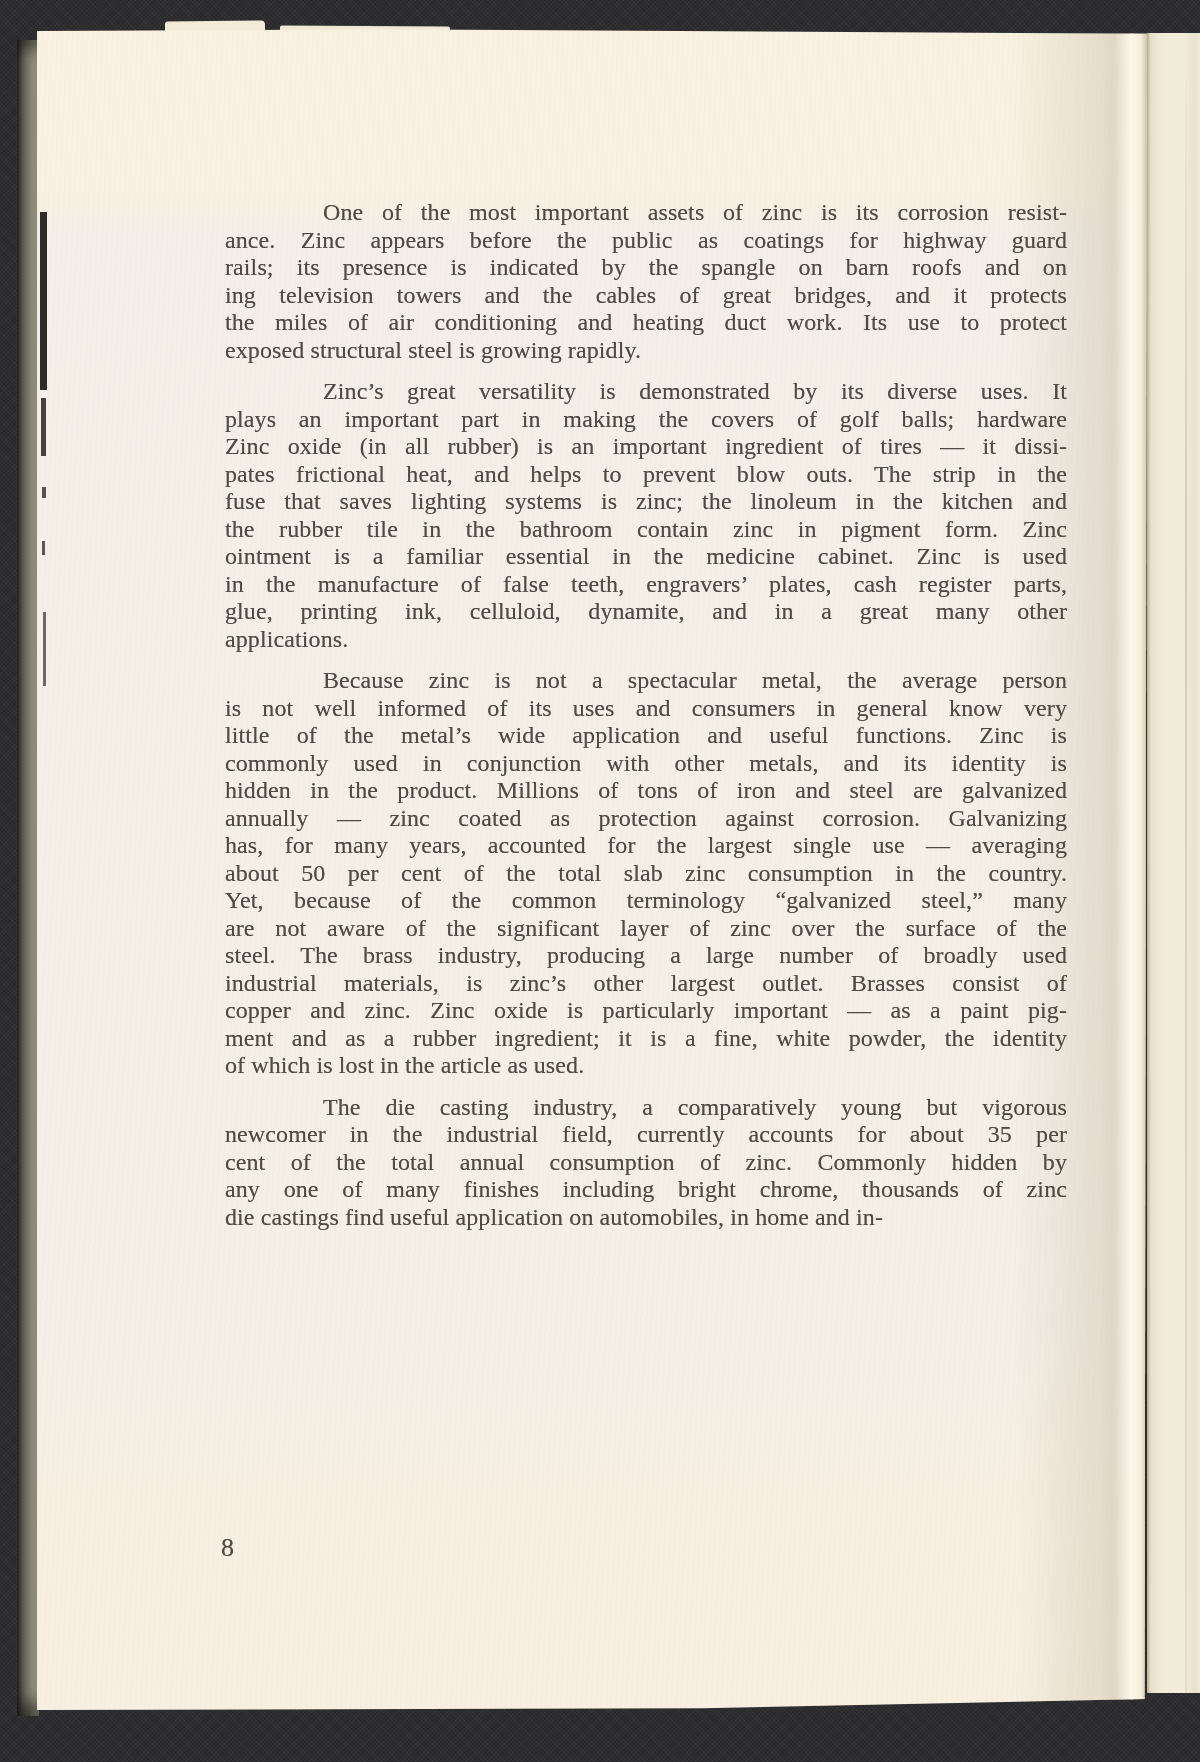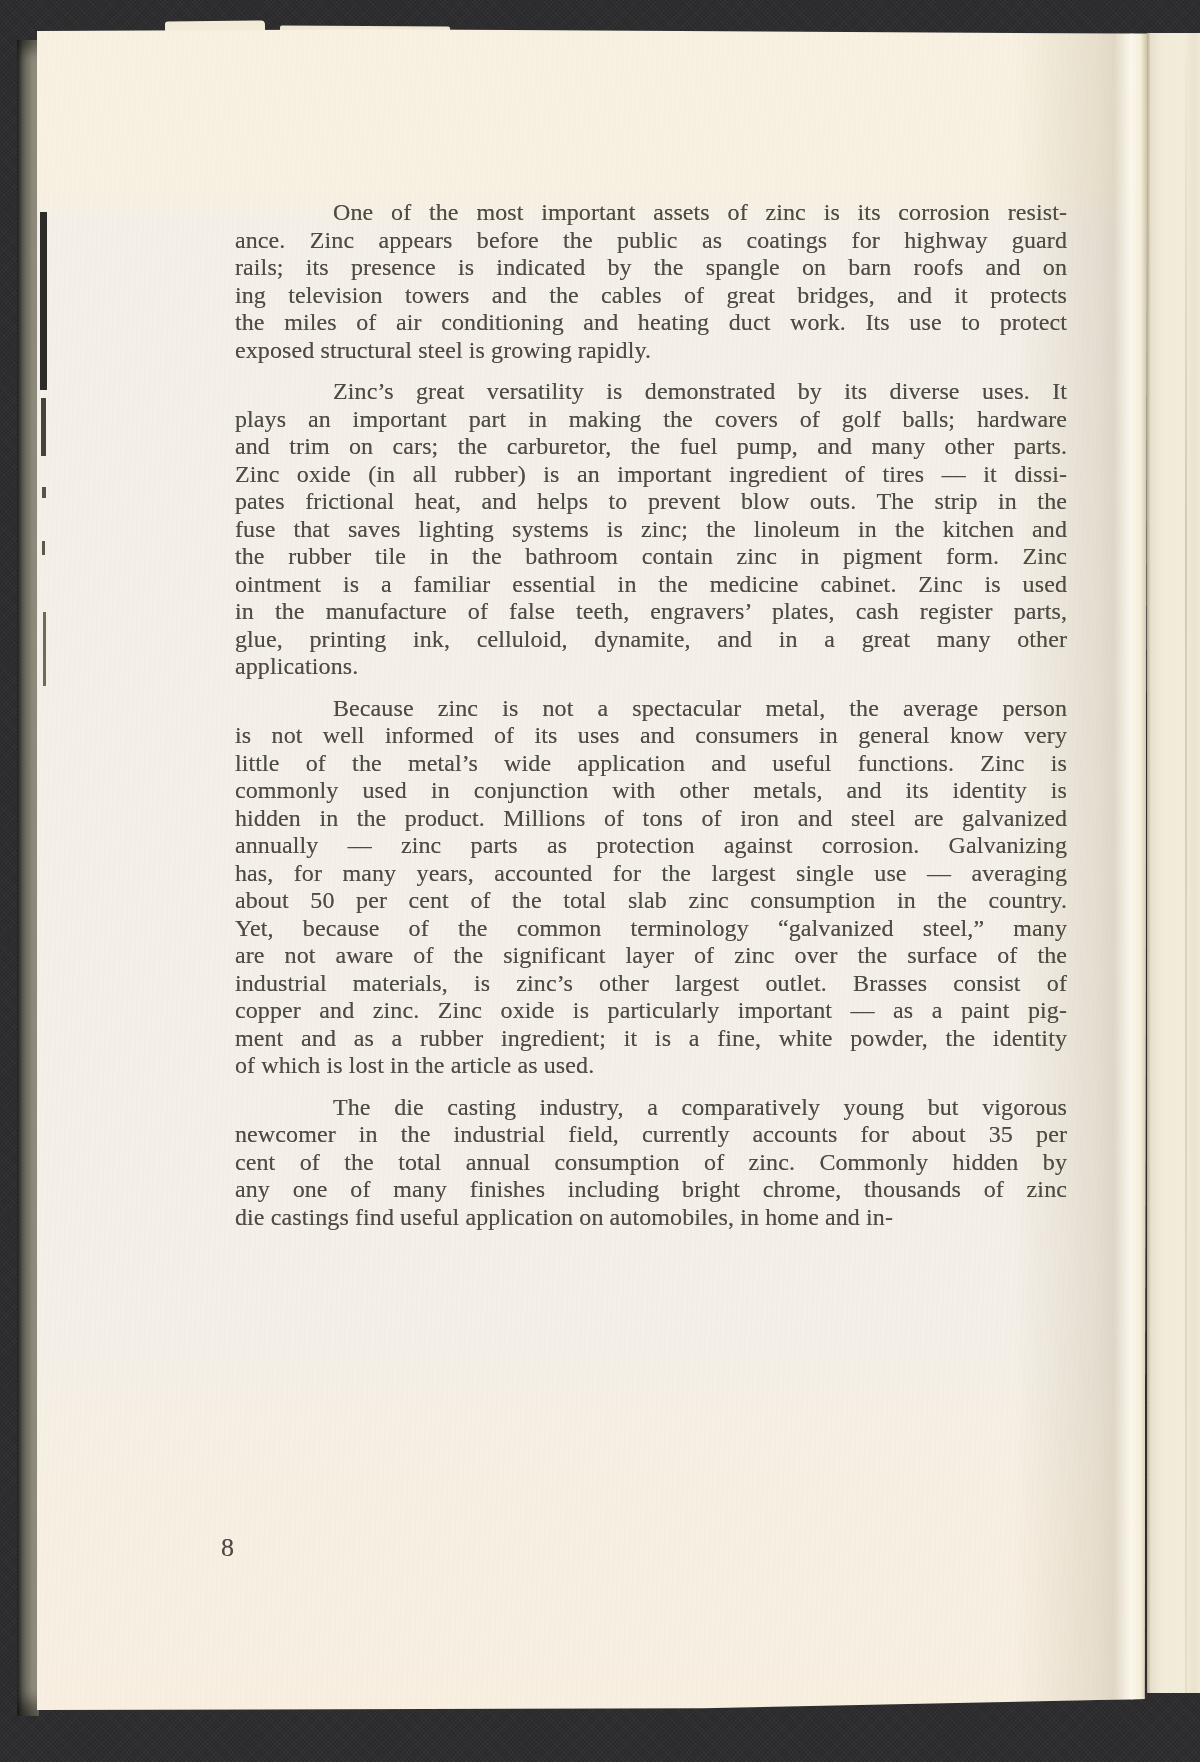--- a/index.html
+++ b/index.html
@@ -58,21 +58,21 @@
   .mark.m3{left:42px;top:487px;width:4px;height:11px;background:#57534a;}
   .mark.m4{left:42px;top:541px;width:3px;height:14px;background:#5d584e;}
   .mark.m5{left:43px;top:612px;width:3px;height:74px;background:#6e6a5f;}
   
   .text-block{
     position:absolute;left:219px;top:199px;width:848px;
     font-size:24px;line-height:27.5px;color:#4e4a44;
     text-shadow:0 0 0.5px rgba(78,74,68,0.55);
     letter-spacing:0.1px;
   }
-  .paragraph{margin:0 0 14px 16px;}
+  .paragraph{margin:0 0 14px 6px;}
   .paragraph:last-child{margin-bottom:0;}
   .line{text-align:justify;text-align-last:justify;}
   .line.first{padding-left:98px;}
   .line.last{text-align-last:left;}
   .page-number{
     position:absolute;left:221px;top:1533px;
     font-size:26px;color:#4e4a44;text-shadow:0 0 0.5px rgba(78,74,68,0.55);
   }
   
   .grain{
@@ -108,41 +108,41 @@
         <div class="line first">One of the most important assets of zinc is its corrosion resist-</div>
         <div class="line">ance. Zinc appears before the public as coatings for highway guard</div>
         <div class="line">rails; its presence is indicated by the spangle on barn roofs and on</div>
         <div class="line">ing television towers and the cables of great bridges, and it protects</div>
         <div class="line">the miles of air conditioning and heating duct work. Its use to protect</div>
         <div class="line last">exposed structural steel is growing rapidly.</div>
       </div>
       <div class="paragraph">
         <div class="line first">Zinc’s great versatility is demonstrated by its diverse uses. It</div>
         <div class="line">plays an important part in making the covers of golf balls; hardware</div>
-        <div class="line">and trim on cars; the carburetor, the fuel pump, and many other parts.</div>
         <div class="line">Zinc oxide (in all rubber) is an important ingredient of tires — it dissi-</div>
         <div class="line">pates frictional heat, and helps to prevent blow outs. The strip in the</div>
         <div class="line">fuse that saves lighting systems is zinc; the linoleum in the kitchen and</div>
         <div class="line">the rubber tile in the bathroom contain zinc in pigment form. Zinc</div>
         <div class="line">ointment is a familiar essential in the medicine cabinet. Zinc is used</div>
         <div class="line">in the manufacture of false teeth, engravers’ plates, cash register parts,</div>
         <div class="line">glue, printing ink, celluloid, dynamite, and in a great many other</div>
         <div class="line last">applications.</div>
       </div>
       <div class="paragraph">
         <div class="line first">Because zinc is not a spectacular metal, the average person</div>
         <div class="line">is not well informed of its uses and consumers in general know very</div>
         <div class="line">little of the metal’s wide application and useful functions. Zinc is</div>
         <div class="line">commonly used in conjunction with other metals, and its identity is</div>
         <div class="line">hidden in the product. Millions of tons of iron and steel are galvanized</div>
-        <div class="line">annually — zinc parts as protection against corrosion. Galvanizing</div>
+        <div class="line">annually — zinc coated as protection against corrosion. Galvanizing</div>
         <div class="line">has, for many years, accounted for the largest single use — averaging</div>
         <div class="line">about 50 per cent of the total slab zinc consumption in the country.</div>
         <div class="line">Yet, because of the common terminology “galvanized steel,” many</div>
         <div class="line">are not aware of the significant layer of zinc over the surface of the</div>
+        <div class="line">steel. The brass industry, producing a large number of broadly used</div>
         <div class="line">industrial materials, is zinc’s other largest outlet. Brasses consist of</div>
         <div class="line">copper and zinc. Zinc oxide is particularly important — as a paint pig-</div>
         <div class="line">ment and as a rubber ingredient; it is a fine, white powder, the identity</div>
         <div class="line last">of which is lost in the article as used.</div>
       </div>
       <div class="paragraph">
         <div class="line first">The die casting industry, a comparatively young but vigorous</div>
         <div class="line">newcomer in the industrial field, currently accounts for about 35 per</div>
         <div class="line">cent of the total annual consumption of zinc. Commonly hidden by</div>
         <div class="line">any one of many finishes including bright chrome, thousands of zinc</div>

